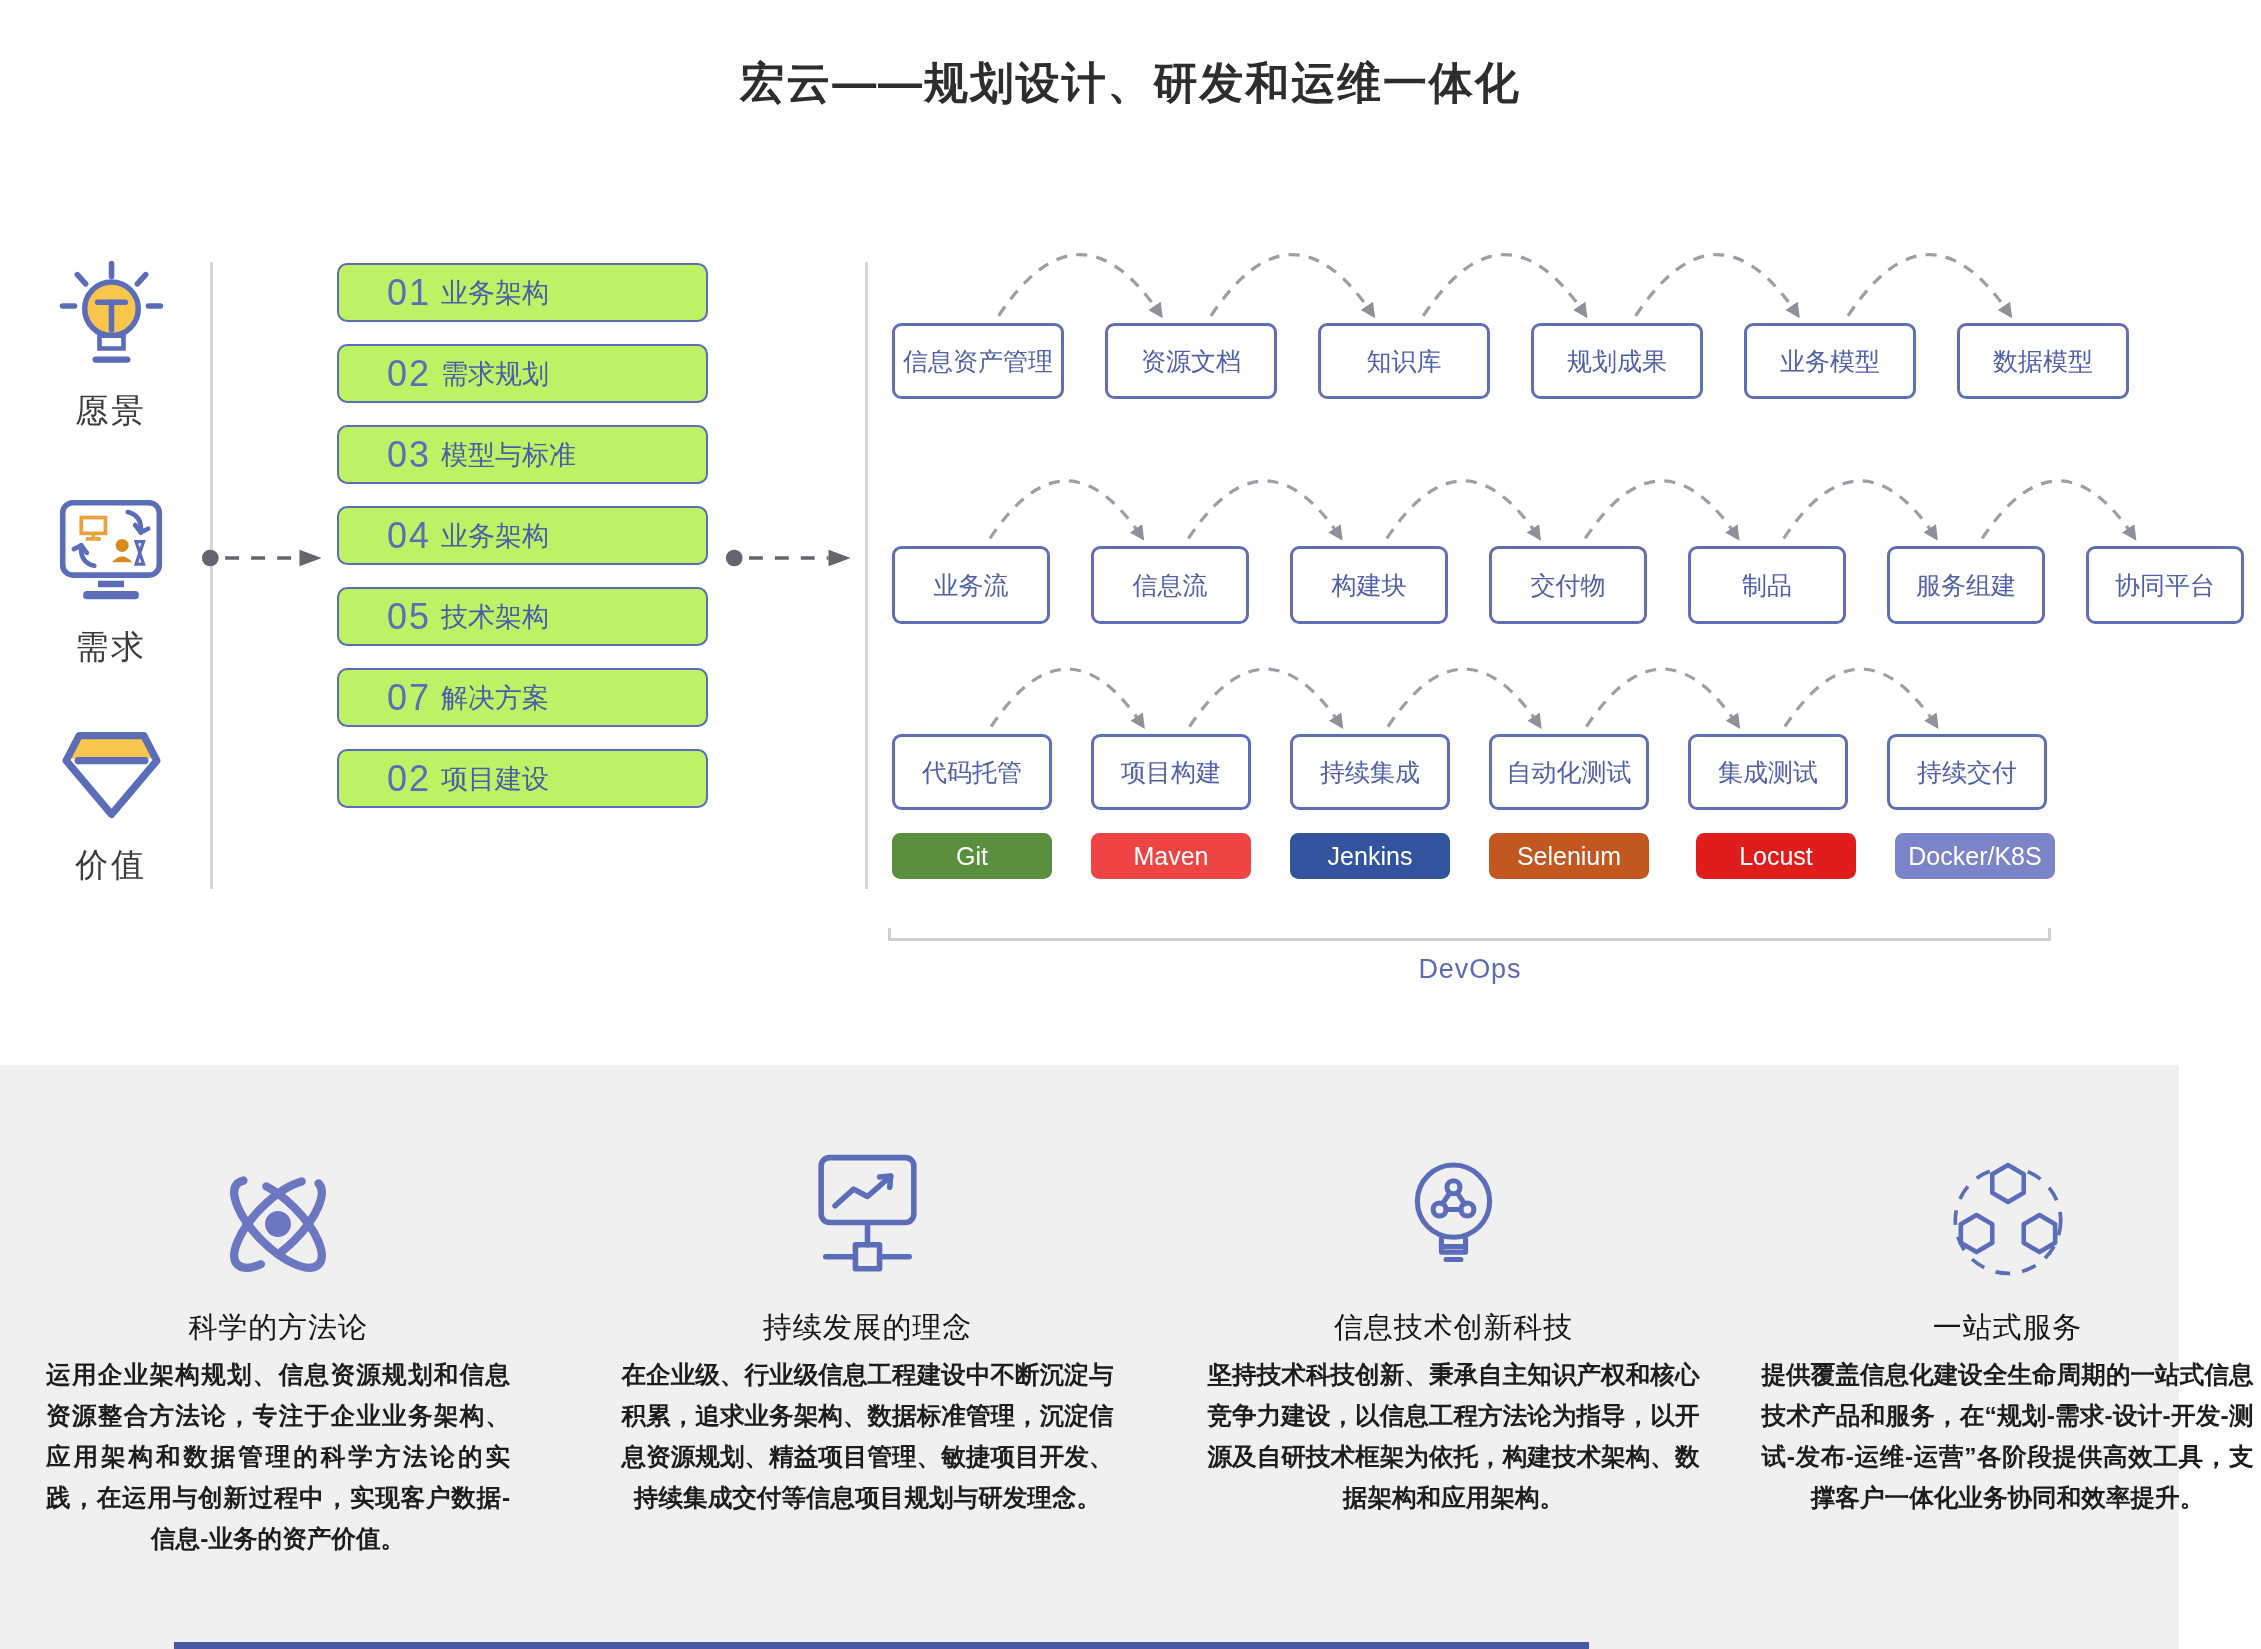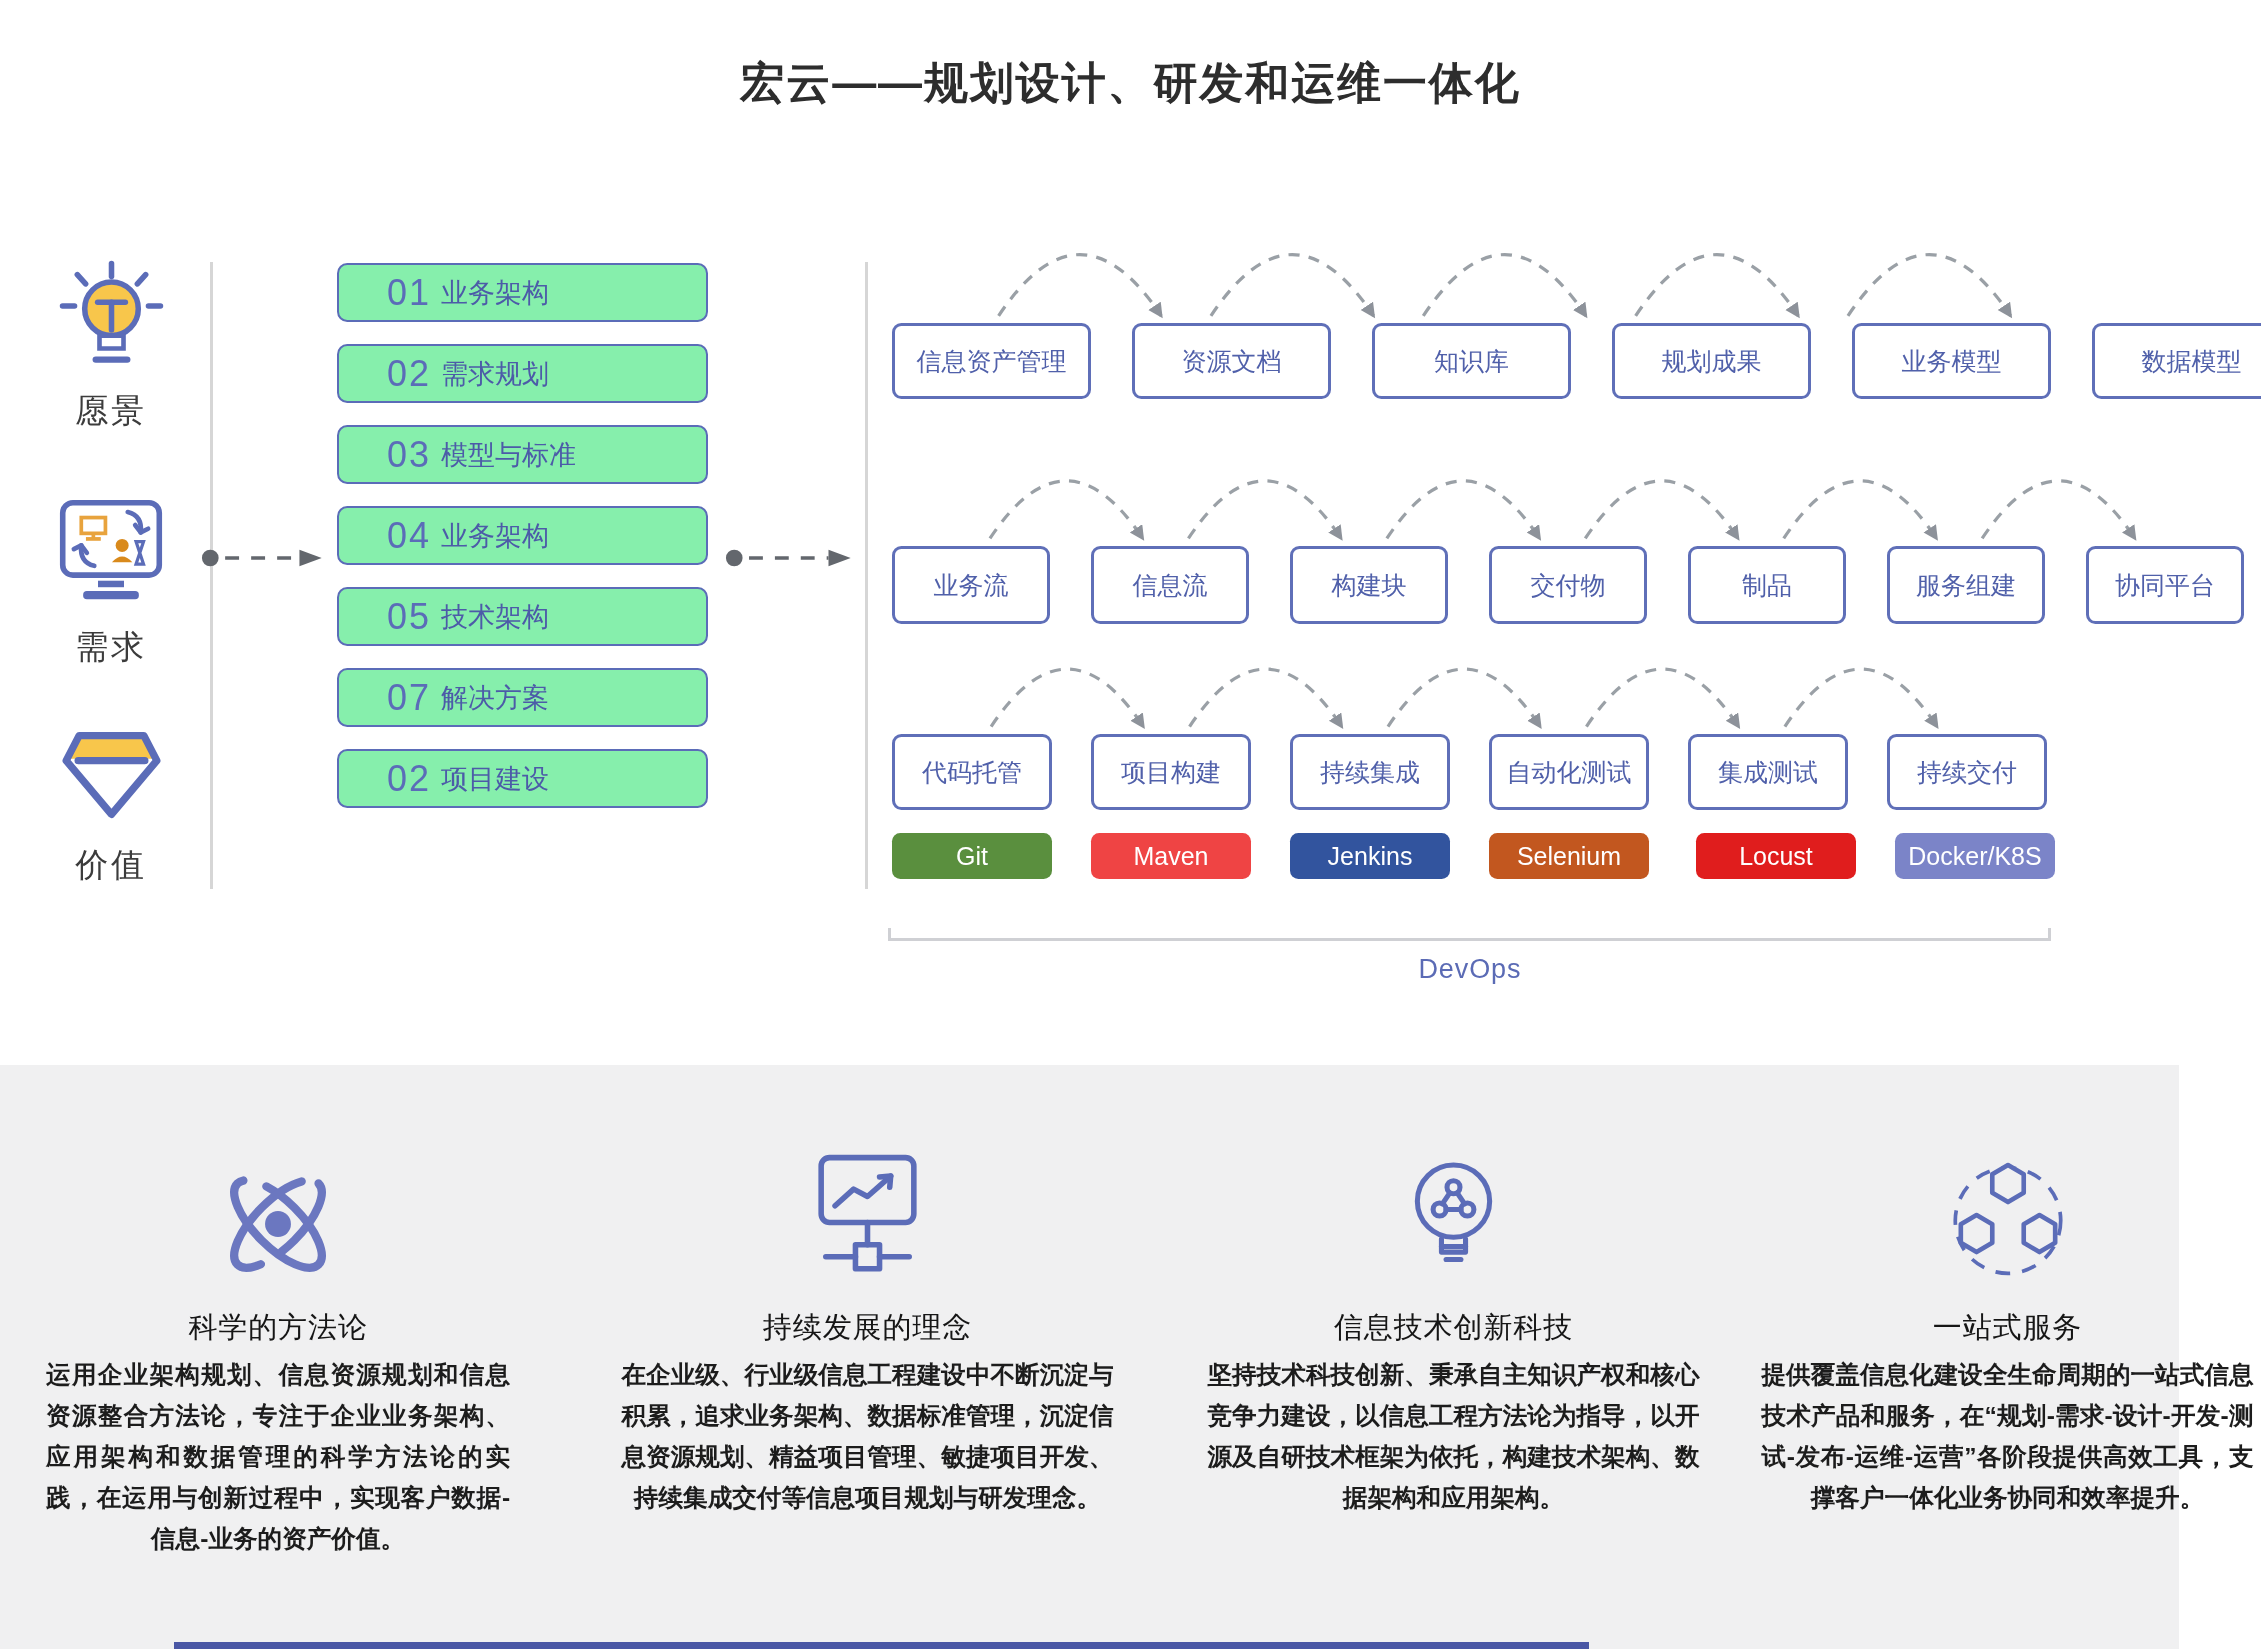--- a/index.html
+++ b/index.html
@@ -21,21 +21,21 @@
   .vdivider{position:absolute;width:2.8px;background:#d6d6d6;top:262px;height:627px;}
   .vdivider.d1{left:210px;}
   .vdivider.d2{left:865px;}
   .dot-arrow{position:absolute;top:544px;}
   .dot-arrow.a1{left:201px;}
   .dot-arrow.a2{left:725px;}
   
   .steps{position:absolute;left:337px;top:263px;width:371px;}
   .step-item{
     position:relative;width:371px;height:59px;margin-bottom:22px;
-    border:2.8px solid #5b6cb8;border-radius:10.2px;background:#86efac;box-sizing:border-box;
+    border:2.8px solid #5b6cb8;border-radius:10.2px;background:#bef264;box-sizing:border-box;
   }
   .step-num{
     position:absolute;left:48px;top:50%;transform:translateY(-50%);
     font-size:36px;color:#5b6cb8;font-weight:500;letter-spacing:1.9px;
   }
   .step-label{
     position:absolute;left:102px;right:46px;top:50%;transform:translateY(-50%);
     text-align:left;font-size:27px;color:#4c5ba8;font-weight:400;
   }
   
@@ -44,21 +44,21 @@
   .flow-row{position:absolute;left:11px;display:flex;}
   .frow1{top:137px;gap:41px;}
   .frow2{top:360px;gap:41px;}
   .frow3{top:548px;gap:39px;}
   .fbadges{top:647px;gap:39px;}
   .fbox{
     box-sizing:border-box;border:3.2px solid #5f6fb8;border-radius:9.3px;background:#fff;
     display:flex;align-items:center;justify-content:center;
     font-size:25px;color:#5060aa;font-weight:500;
   }
-  .frow1 .fbox{width:199px;height:76px;}
+  .frow1 .fbox{width:172px;height:76px;}
   .frow2 .fbox{width:158px;height:78px;}
   .frow3 .fbox{width:160px;height:76px;}
   .badge{
     width:160px;height:46px;border-radius:8.3px;display:flex;align-items:center;justify-content:center;
     color:#fff;font-size:25px;font-weight:500;
   }
   .bracket{
     position:absolute;left:7.4px;top:742px;width:1163px;height:13px;box-sizing:border-box;
     border-bottom:3.2px solid #cfd0d4;border-left:3.2px solid #cfd0d4;border-right:3.2px solid #cfd0d4;
   }

